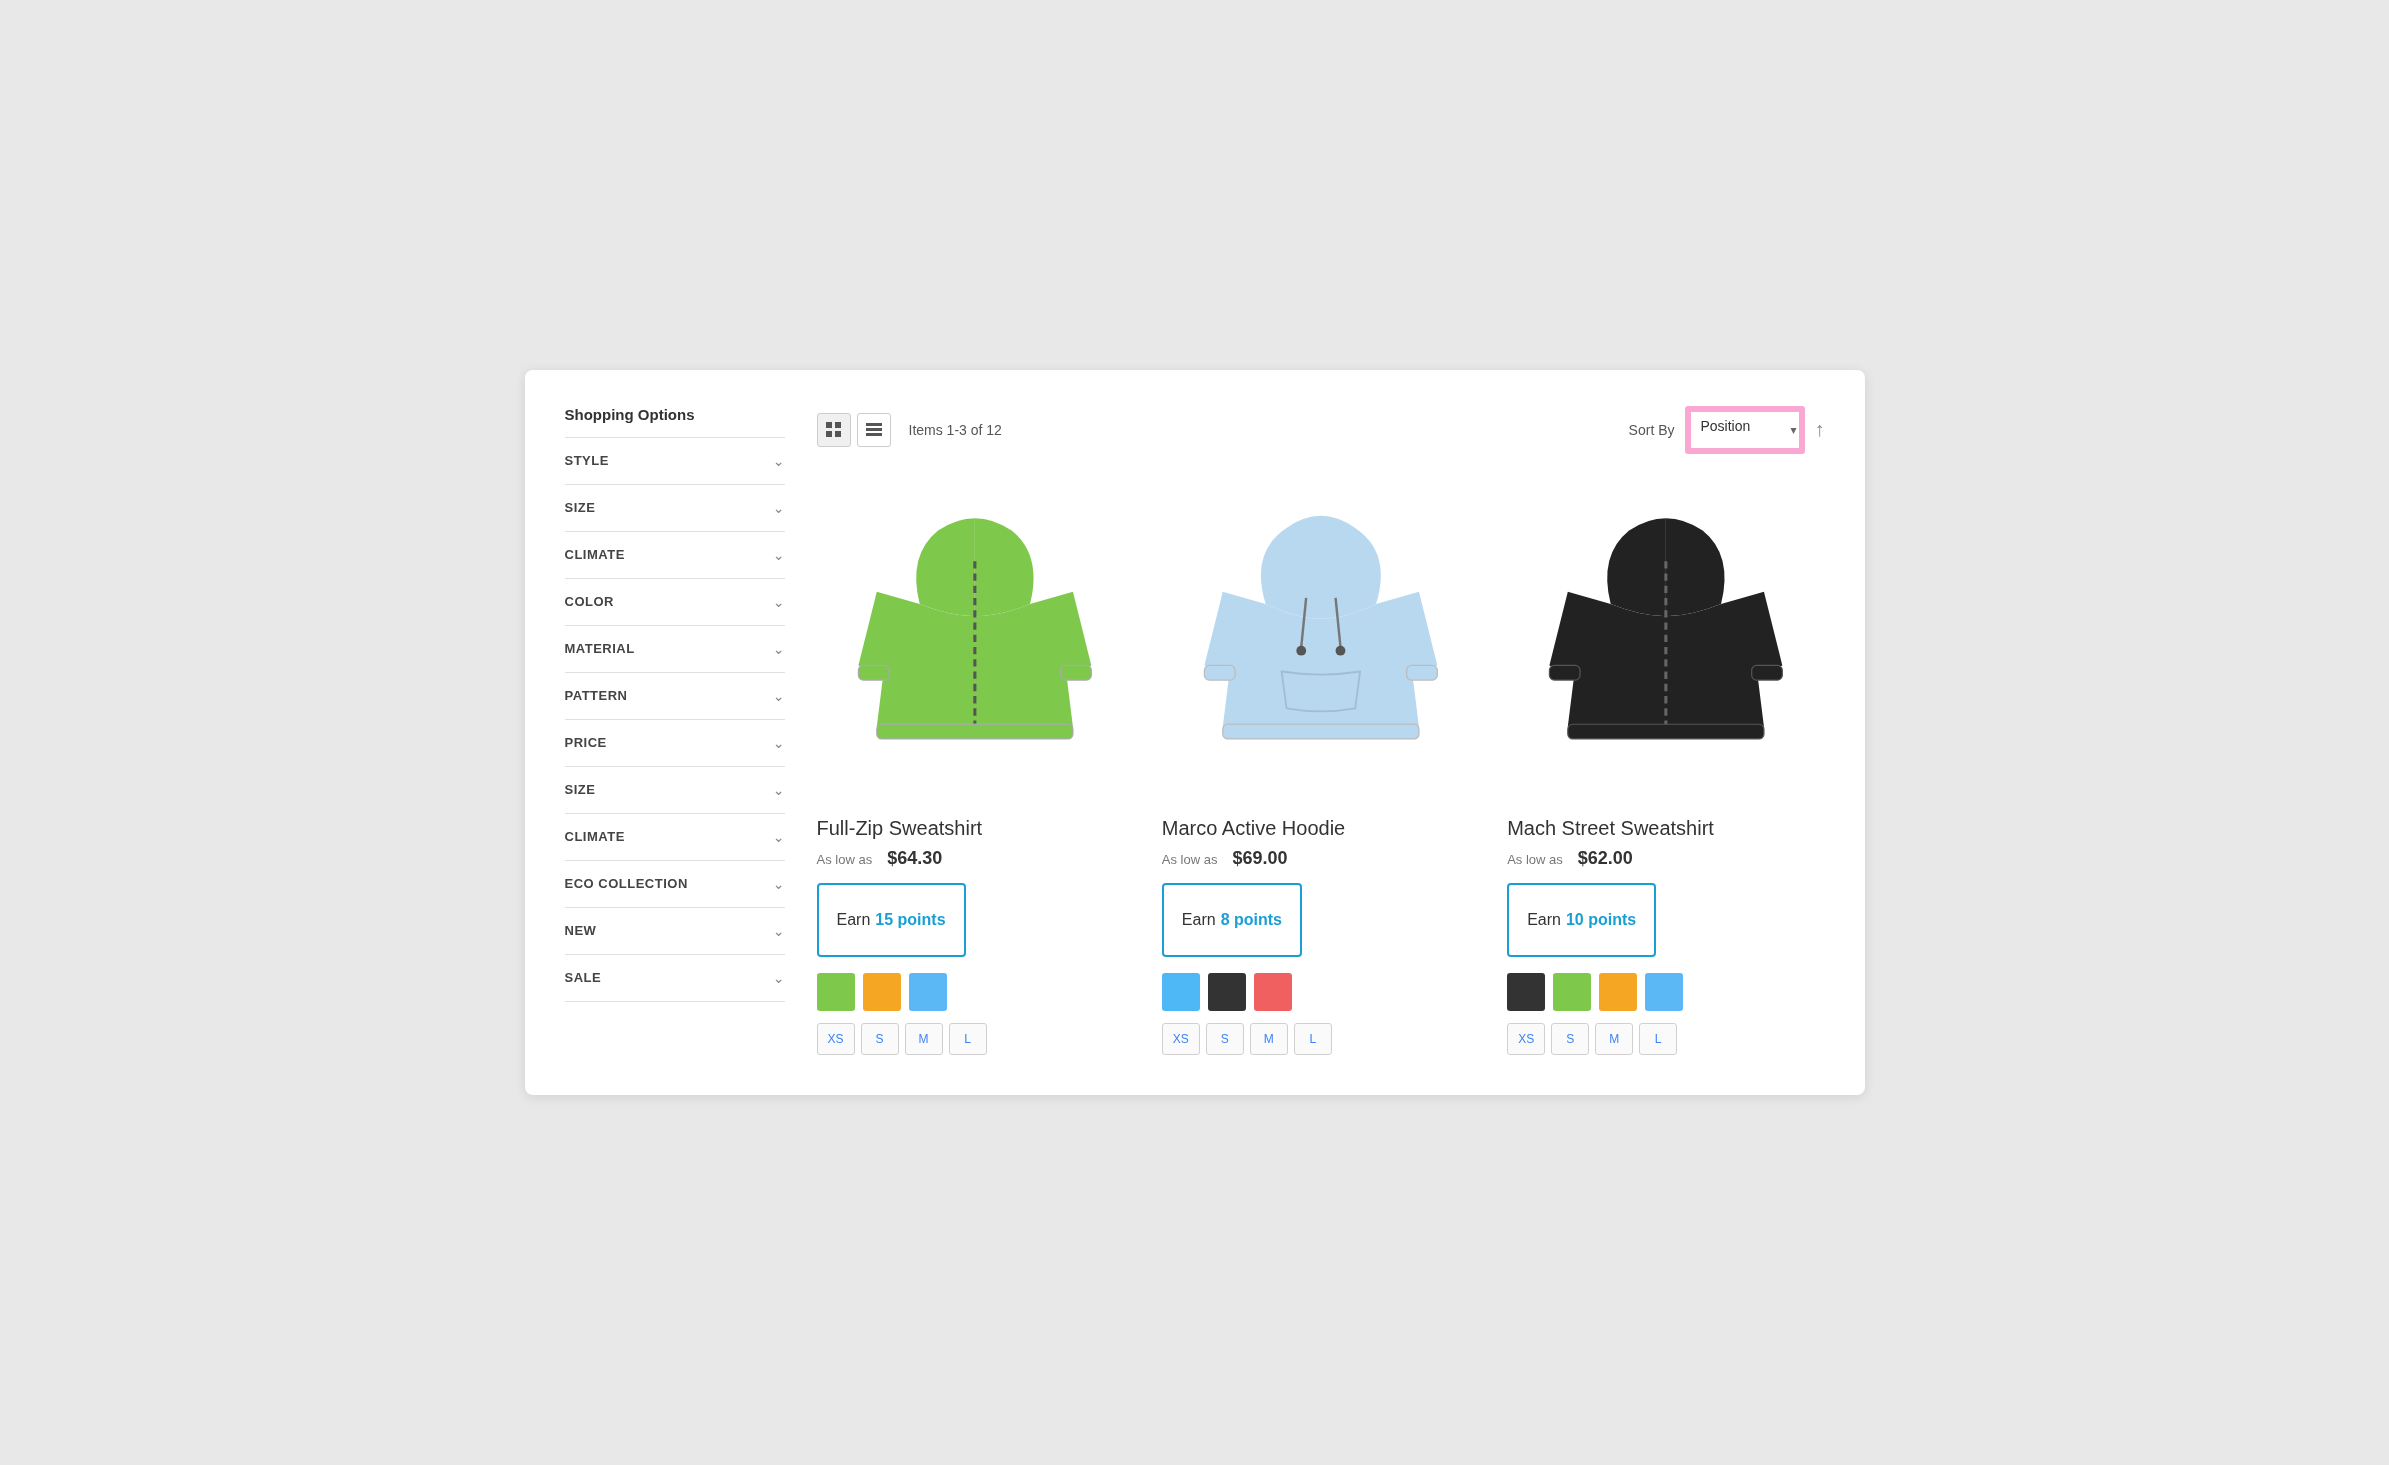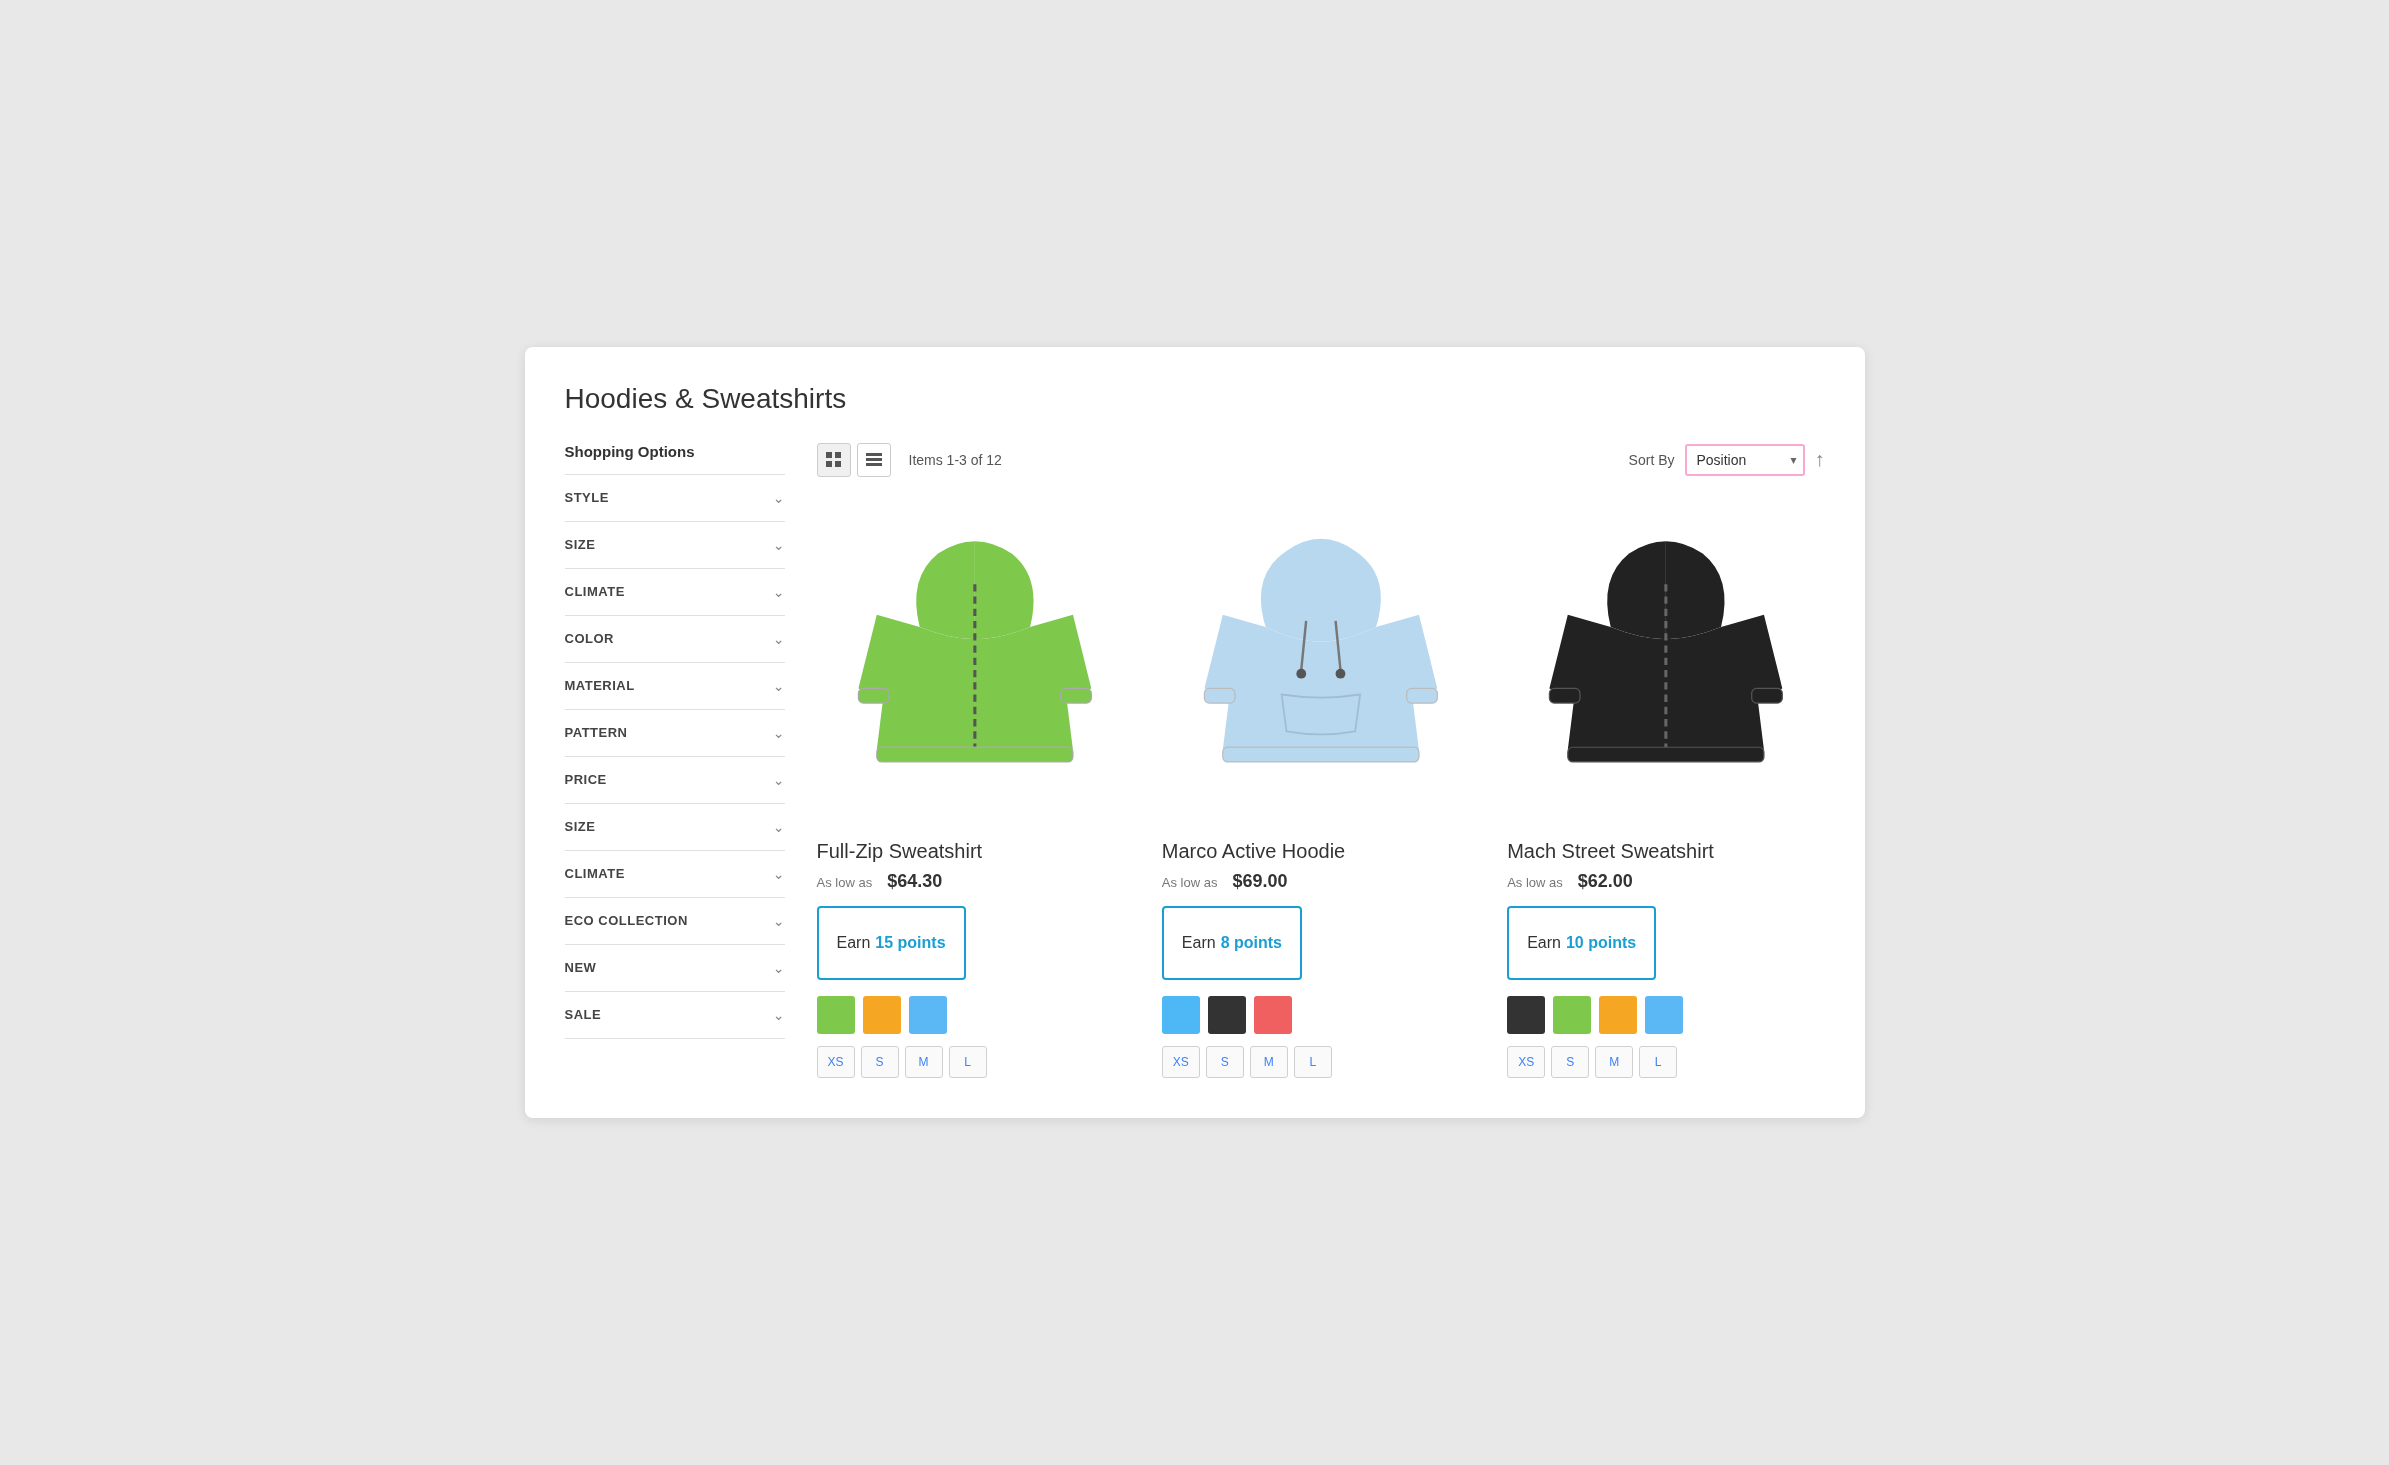--- a/index.html
+++ b/index.html
@@ -100,23 +100,23 @@
     .sort-area {
       display: flex;
       align-items: center;
       gap: 10px;
     }
     .sort-label {
       font-size: 14px;
       color: #555;
     }
     .sort-select {
-      border: 2px solid #f9a8d4;
+      border: 6px solid #f9a8d4;
       border-radius: 3px;
-      padding: 6px 28px 6px 10px;
+      padding: 6px 28px 14px 10px;
       font-size: 14px;
       color: #333;
       background: #fff;
       appearance: none;
       cursor: pointer;
       min-width: 120px;
     }
     .sort-select-wrapper {
       position: relative;
     }
@@ -227,21 +227,20 @@
       font-size: 12px;
       color: #3b82f6;
       cursor: pointer;
       background: #fafafa;
     }
   </style>
 </head>
 <body>
 
 <div class="card">
-  <h1 class="page-title">Hoodies &amp; Sweatshirts</h1>
 
   <div class="main-layout">
 
     <aside class="sidebar">
       <div class="sidebar-title">Shopping Options</div>
       <div id="filter-list">
           <div class="filter-item">
     <span class="filter-label">STYLE</span>
     <span class="chevron-icon">⌄</span>
   </div>

